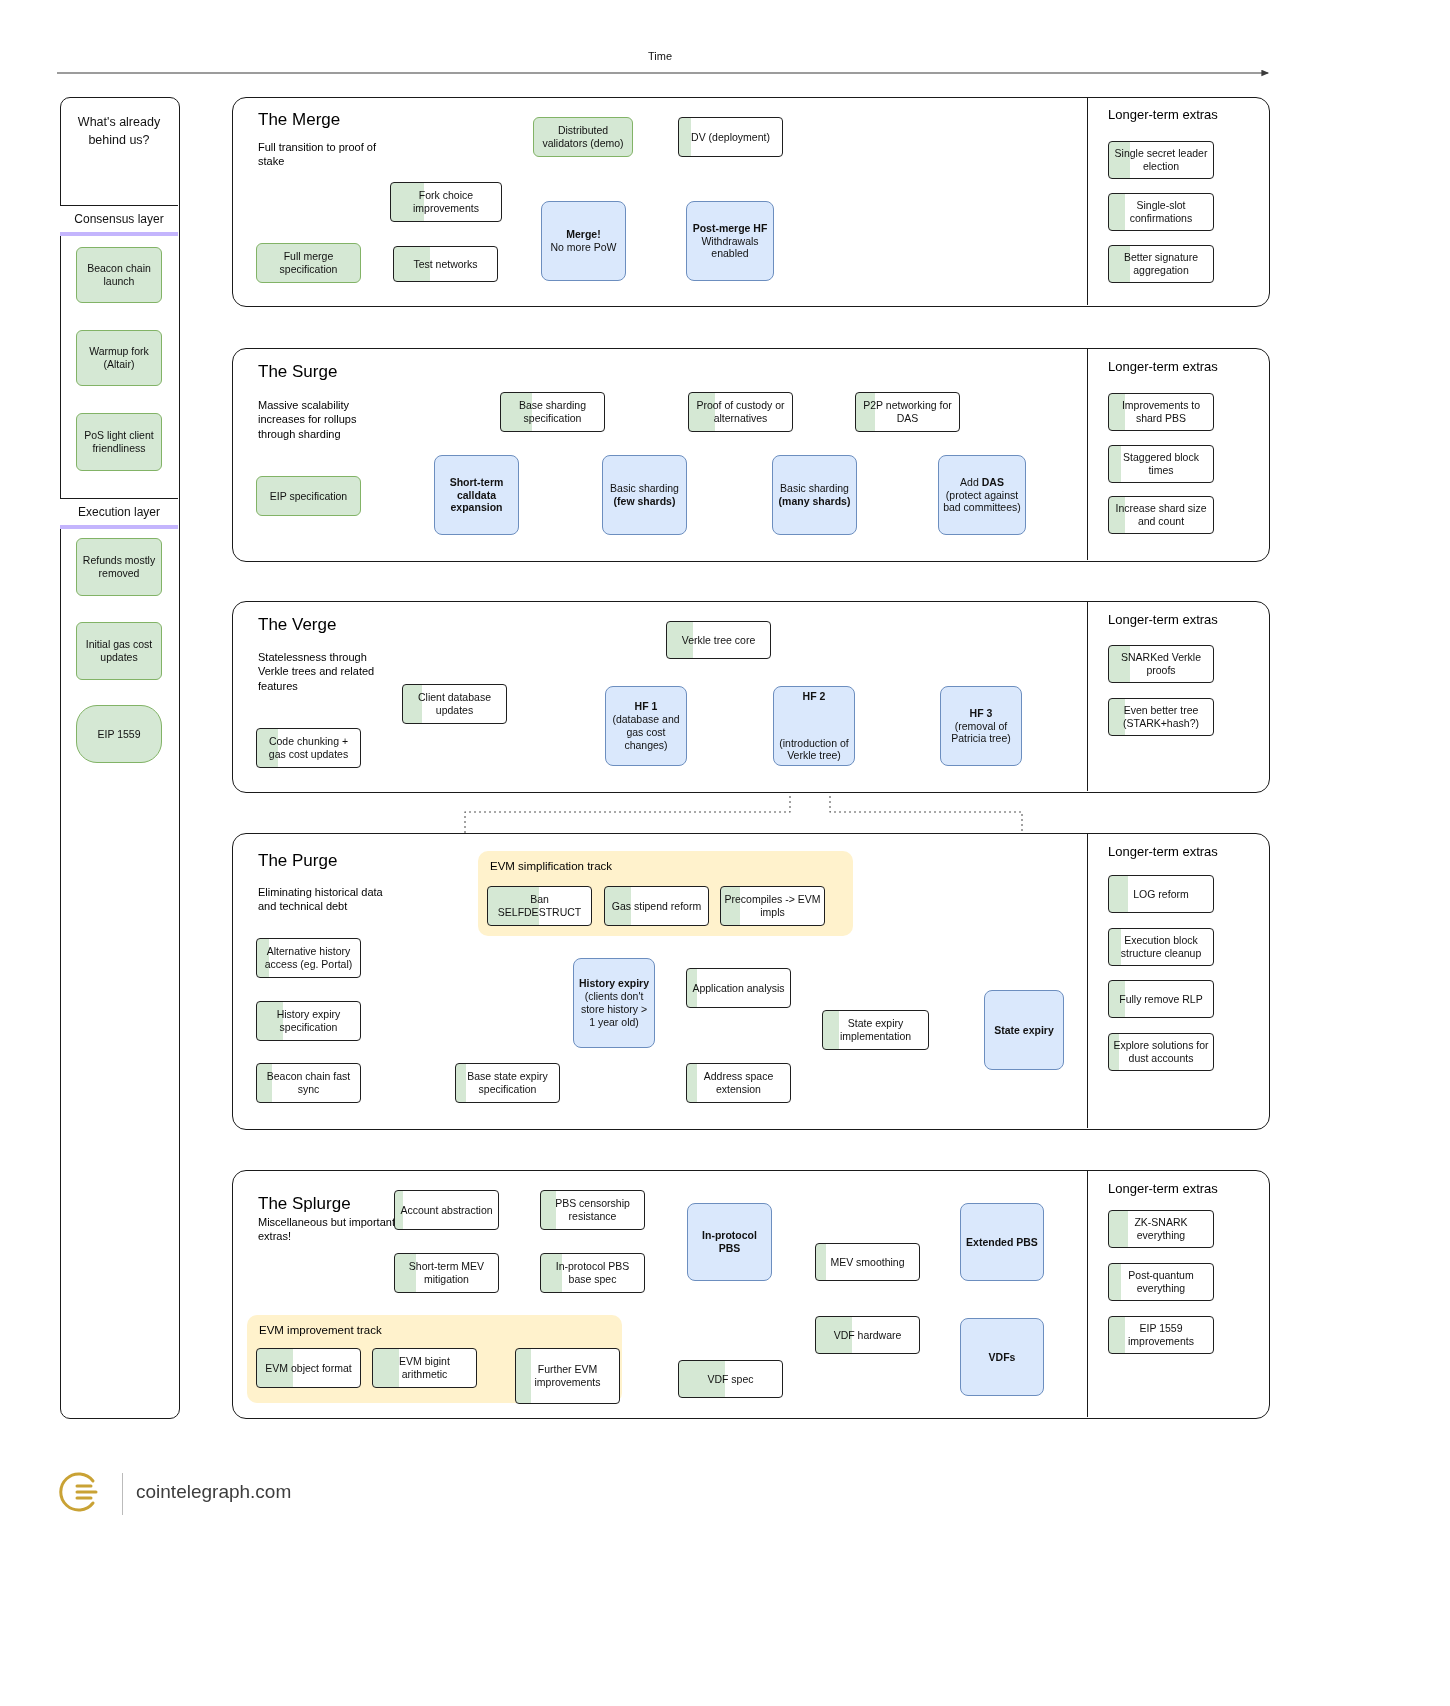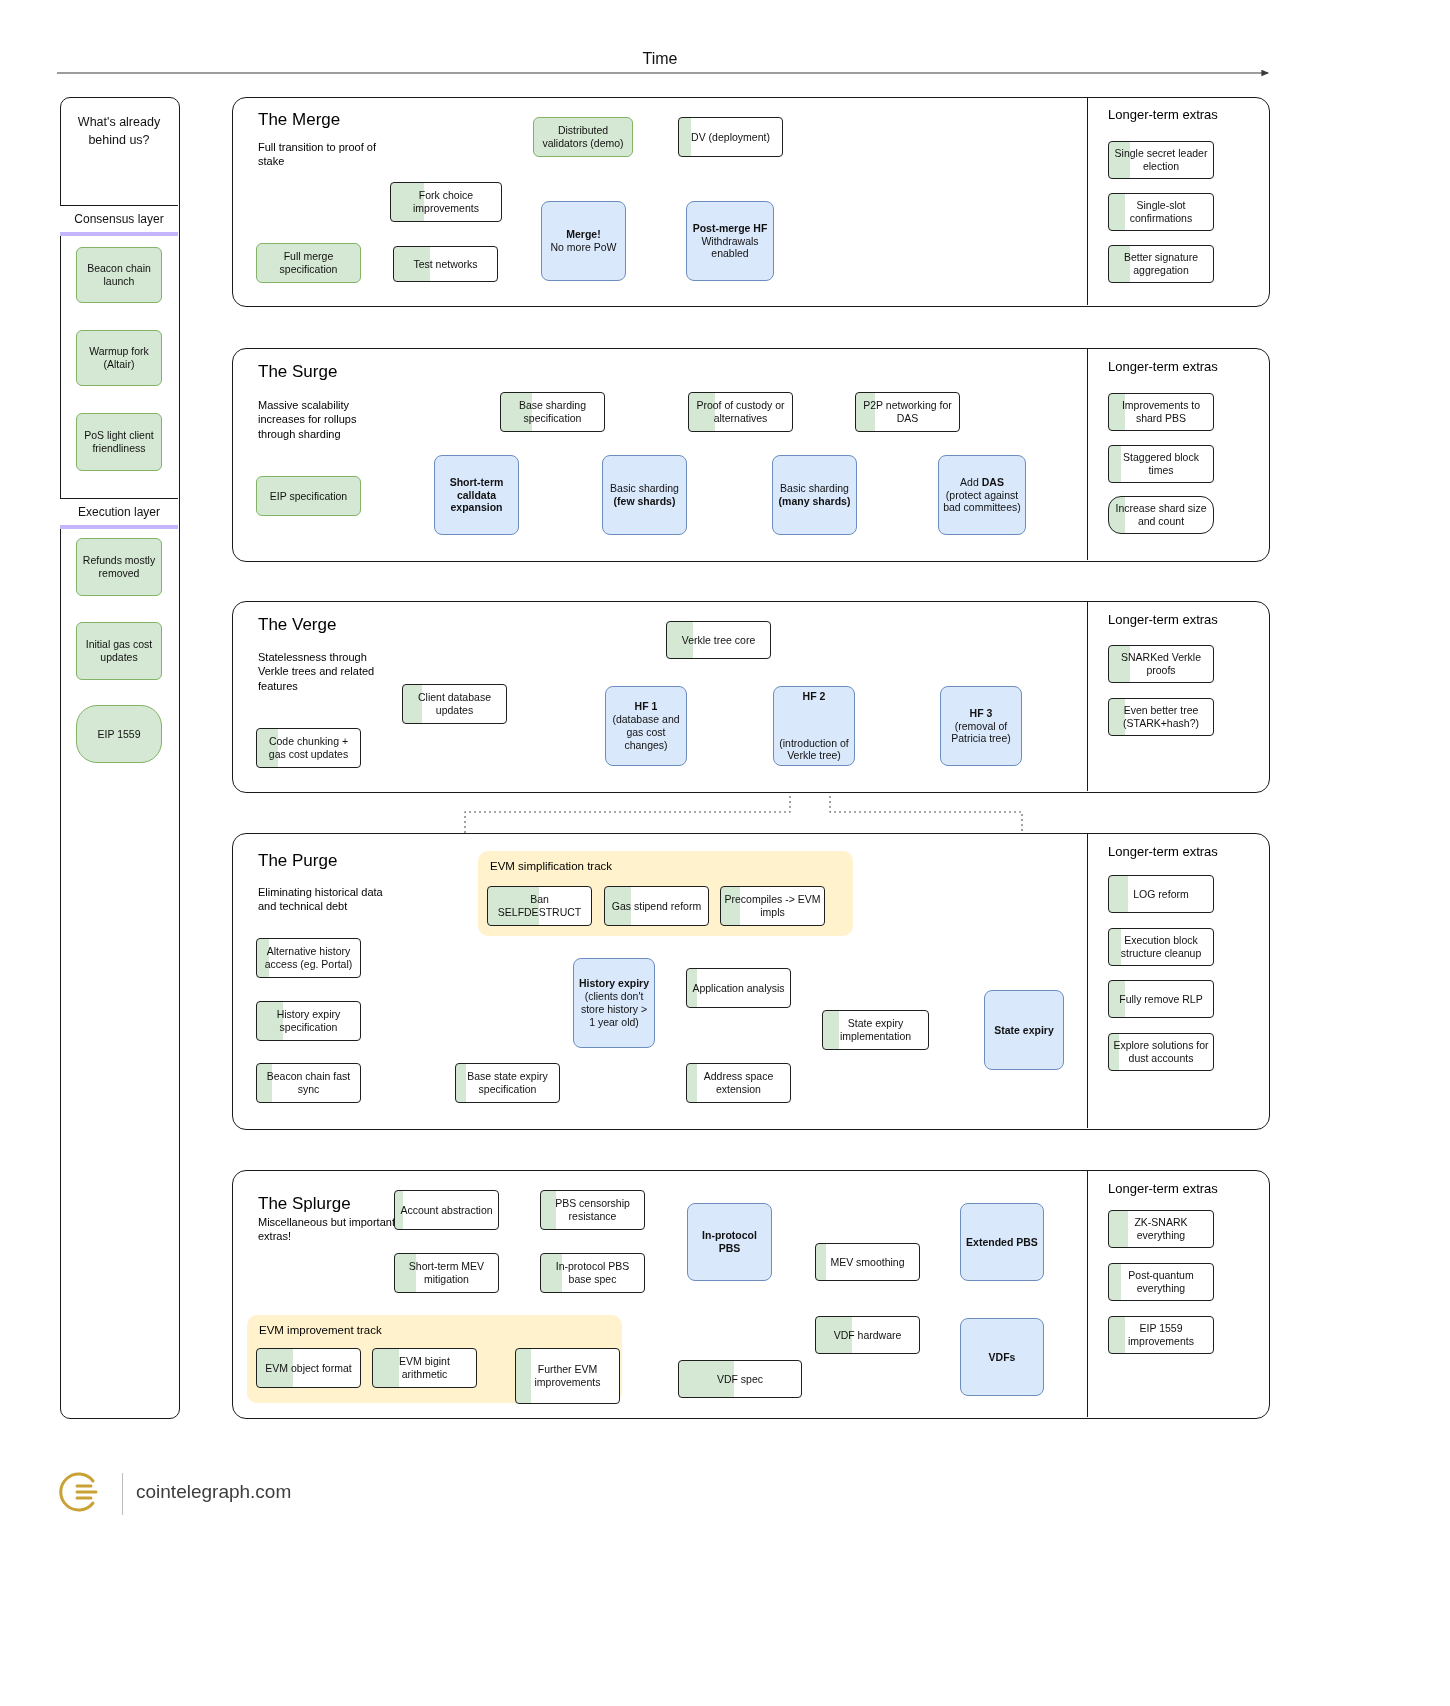--- a/index.html
+++ b/index.html
@@ -14,21 +14,21 @@
         text-align:center;font-size:10.5px;line-height:1.22;padding:2px 3px;box-sizing:border-box;border-radius:4px;}
   .gbox{background:#d5e8d4;border:1px solid #82b366;border-radius:6px;}
   .wbox{border:1px solid #1f1f1f;background:linear-gradient(90deg,#d5e8d4 0 var(--p,0%),#ffffff var(--p,0%));}
   .bbox{background:#dae8fc;border:1px solid #6c8ebf;border-radius:8px;}
   .bold{font-weight:700;}
   .ybox{position:absolute;background:#fff2cc;border-radius:10px;}
   .track-title{position:absolute;font-size:11.5px;color:#000;}
   .sb-head{position:absolute;left:60px;width:118px;border-top:1px solid #1a1a1a;border-bottom:4px solid #c4b5fd;
            text-align:center;font-size:12px;padding:6px 0;box-sizing:border-box;background:#fff;}
   .sb-title{position:absolute;left:64px;top:113px;width:110px;text-align:center;font-size:12.5px;line-height:1.45;}
-  .time-label{position:absolute;left:580px;top:50px;width:160px;text-align:center;font-size:16px;}
+  .time-label{position:absolute;left:580px;top:50px;width:160px;text-align:center;font-size:11px;}
   .arrows{position:absolute;left:0;top:0;pointer-events:none;}
   .footer-site{position:absolute;font-size:19px;color:#3d3d3d;}
   .footer-divider{position:absolute;width:0;border-left:1px solid #bbb;}
   .source{position:absolute;right:172px;top:1478px;width:500px;text-align:right;font-size:20px;font-style:italic;}
   .source .pre{color:#444;}
   .source b{color:#111;font-weight:700;}
   .z2{z-index:2;}
 </style>
 </head>
 <body>
@@ -123,21 +123,21 @@
     <span>Withdrawals enabled</span>
   </div>
 
   <div class="panel" style="left:232px;top:348px;width:1036px;height:212px;"></div>
   <div class="vdiv" style="left:1087px;top:348px;height:212px;"></div>
   <div class="row-title z2" style="left:258px;top:362px;">The Surge</div>
   <div class="row-desc z2" style="left:258px;top:398px;width:135px;">Massive scalability increases for rollups through sharding</div>
   <div class="extras-title z2" style="left:1108px;top:359px;">Longer-term extras</div>
   <div class="node wbox z2" style="left:1108px;top:393px;width:106px;height:38px;--p:15%;">Improvements to shard PBS</div>
   <div class="node wbox z2" style="left:1108px;top:445px;width:106px;height:38px;--p:12%;">Staggered block times</div>
-  <div class="node wbox z2" style="left:1108px;top:496px;width:106px;height:38px;border-radius:13px;--p:15%;">Increase shard size and count</div>
+  <div class="node wbox z2" style="left:1108px;top:496px;width:106px;height:38px;--p:15%;">Increase shard size and count</div>
   <div class="node wbox z2" style="left:500px;top:392px;width:105px;height:40px;--p:30%;">Base sharding specification</div>
   <div class="node wbox z2" style="left:688px;top:392px;width:105px;height:40px;--p:25%;">Proof of custody or alternatives</div>
   <div class="node wbox z2" style="left:855px;top:392px;width:105px;height:40px;--p:18%;">P2P networking for DAS</div>
   <div class="node gbox z2" style="left:256px;top:476px;width:105px;height:40px;">EIP specification</div>
   <div class="node bbox bold z2" style="left:434px;top:455px;width:85px;height:80px;">Short-term calldata expansion</div>
   <div class="node bbox z2" style="left:602px;top:455px;width:85px;height:80px;">
     <span>Basic sharding</span>
     <b>(few shards)</b>
   </div>
   <div class="node bbox z2" style="left:772px;top:455px;width:85px;height:80px;">
@@ -213,21 +213,21 @@
   <div class="node wbox z2" style="left:540px;top:1253px;width:105px;height:40px;--p:20%;">In-protocol PBS base spec</div>
   <div class="node bbox bold z2" style="left:687px;top:1203px;width:85px;height:78px;">In-protocol PBS</div>
   <div class="node wbox z2" style="left:815px;top:1243px;width:105px;height:38px;--p:10%;">MEV smoothing</div>
   <div class="node bbox bold z2" style="left:960px;top:1203px;width:84px;height:78px;">Extended PBS</div>
   <div class="ybox" style="left:247px;top:1315px;width:375px;height:88px;"></div>
   <div class="track-title z2" style="left:259px;top:1324px;">EVM improvement track</div>
   <div class="node wbox z2" style="left:256px;top:1348px;width:105px;height:40px;--p:35%;">EVM object format</div>
   <div class="node wbox z2" style="left:372px;top:1348px;width:105px;height:40px;--p:25%;">EVM bigint arithmetic</div>
   <div class="node wbox z2" style="left:515px;top:1348px;width:105px;height:56px;--p:15%;">Further EVM improvements</div>
   <div class="node wbox z2" style="left:815px;top:1316px;width:105px;height:38px;--p:35%;">VDF hardware</div>
-  <div class="node wbox z2" style="left:678px;top:1360px;width:124px;height:38px;--p:45%;">VDF spec</div>
+  <div class="node wbox z2" style="left:678px;top:1360px;width:105px;height:38px;--p:45%;">VDF spec</div>
   <div class="node bbox bold z2" style="left:960px;top:1318px;width:84px;height:78px;">VDFs</div>
 
   <svg style="position:absolute;left:56px;top:1468px;" width="48" height="48" viewBox="0 0 48 48">
     <g fill="none" stroke="#c9a235" stroke-width="3" stroke-linecap="round">
       <path d="M37 13 A18 18 0 1 0 37 35"></path>
       <path d="M21 18 H35"></path>
       <path d="M21 24 H40"></path>
       <path d="M21 30 H35"></path>
     </g>
   </svg>

